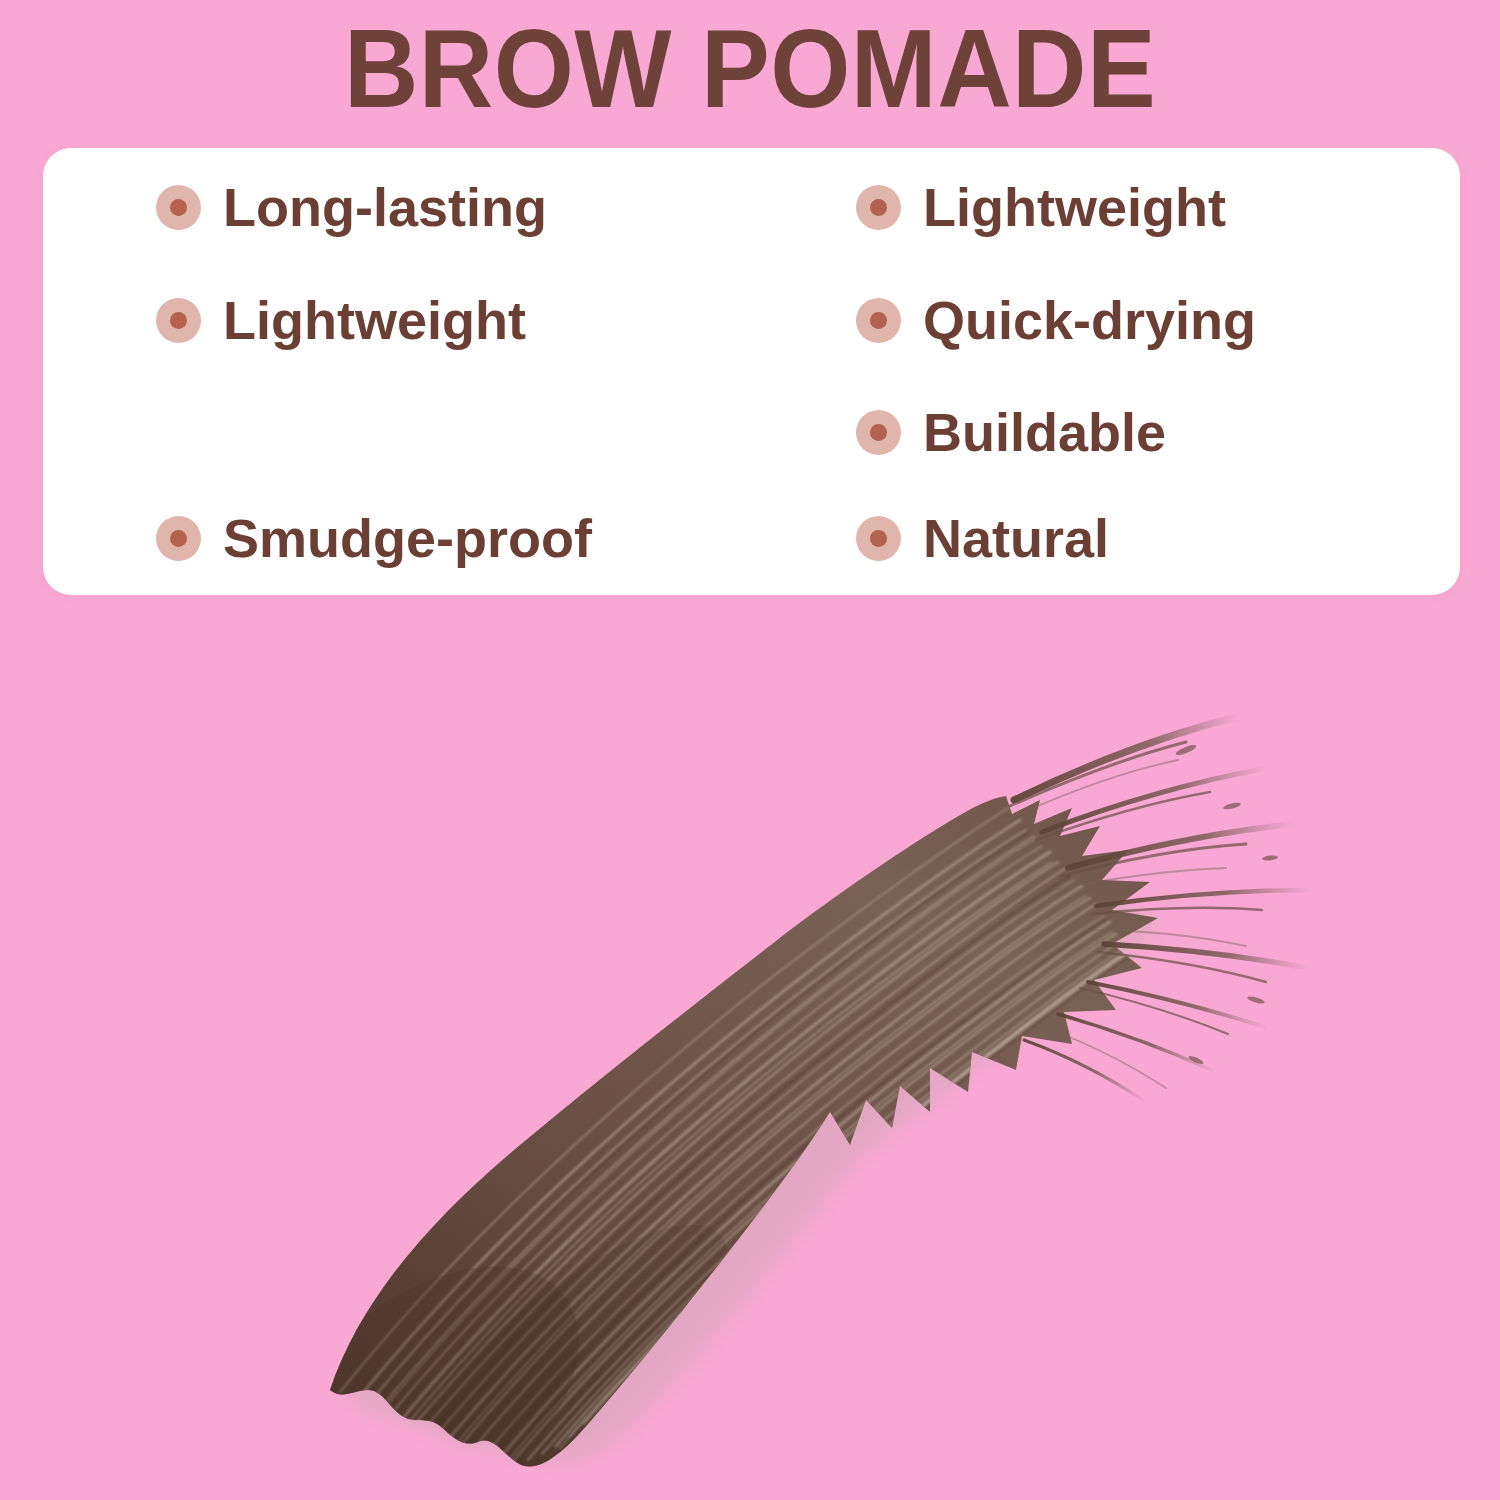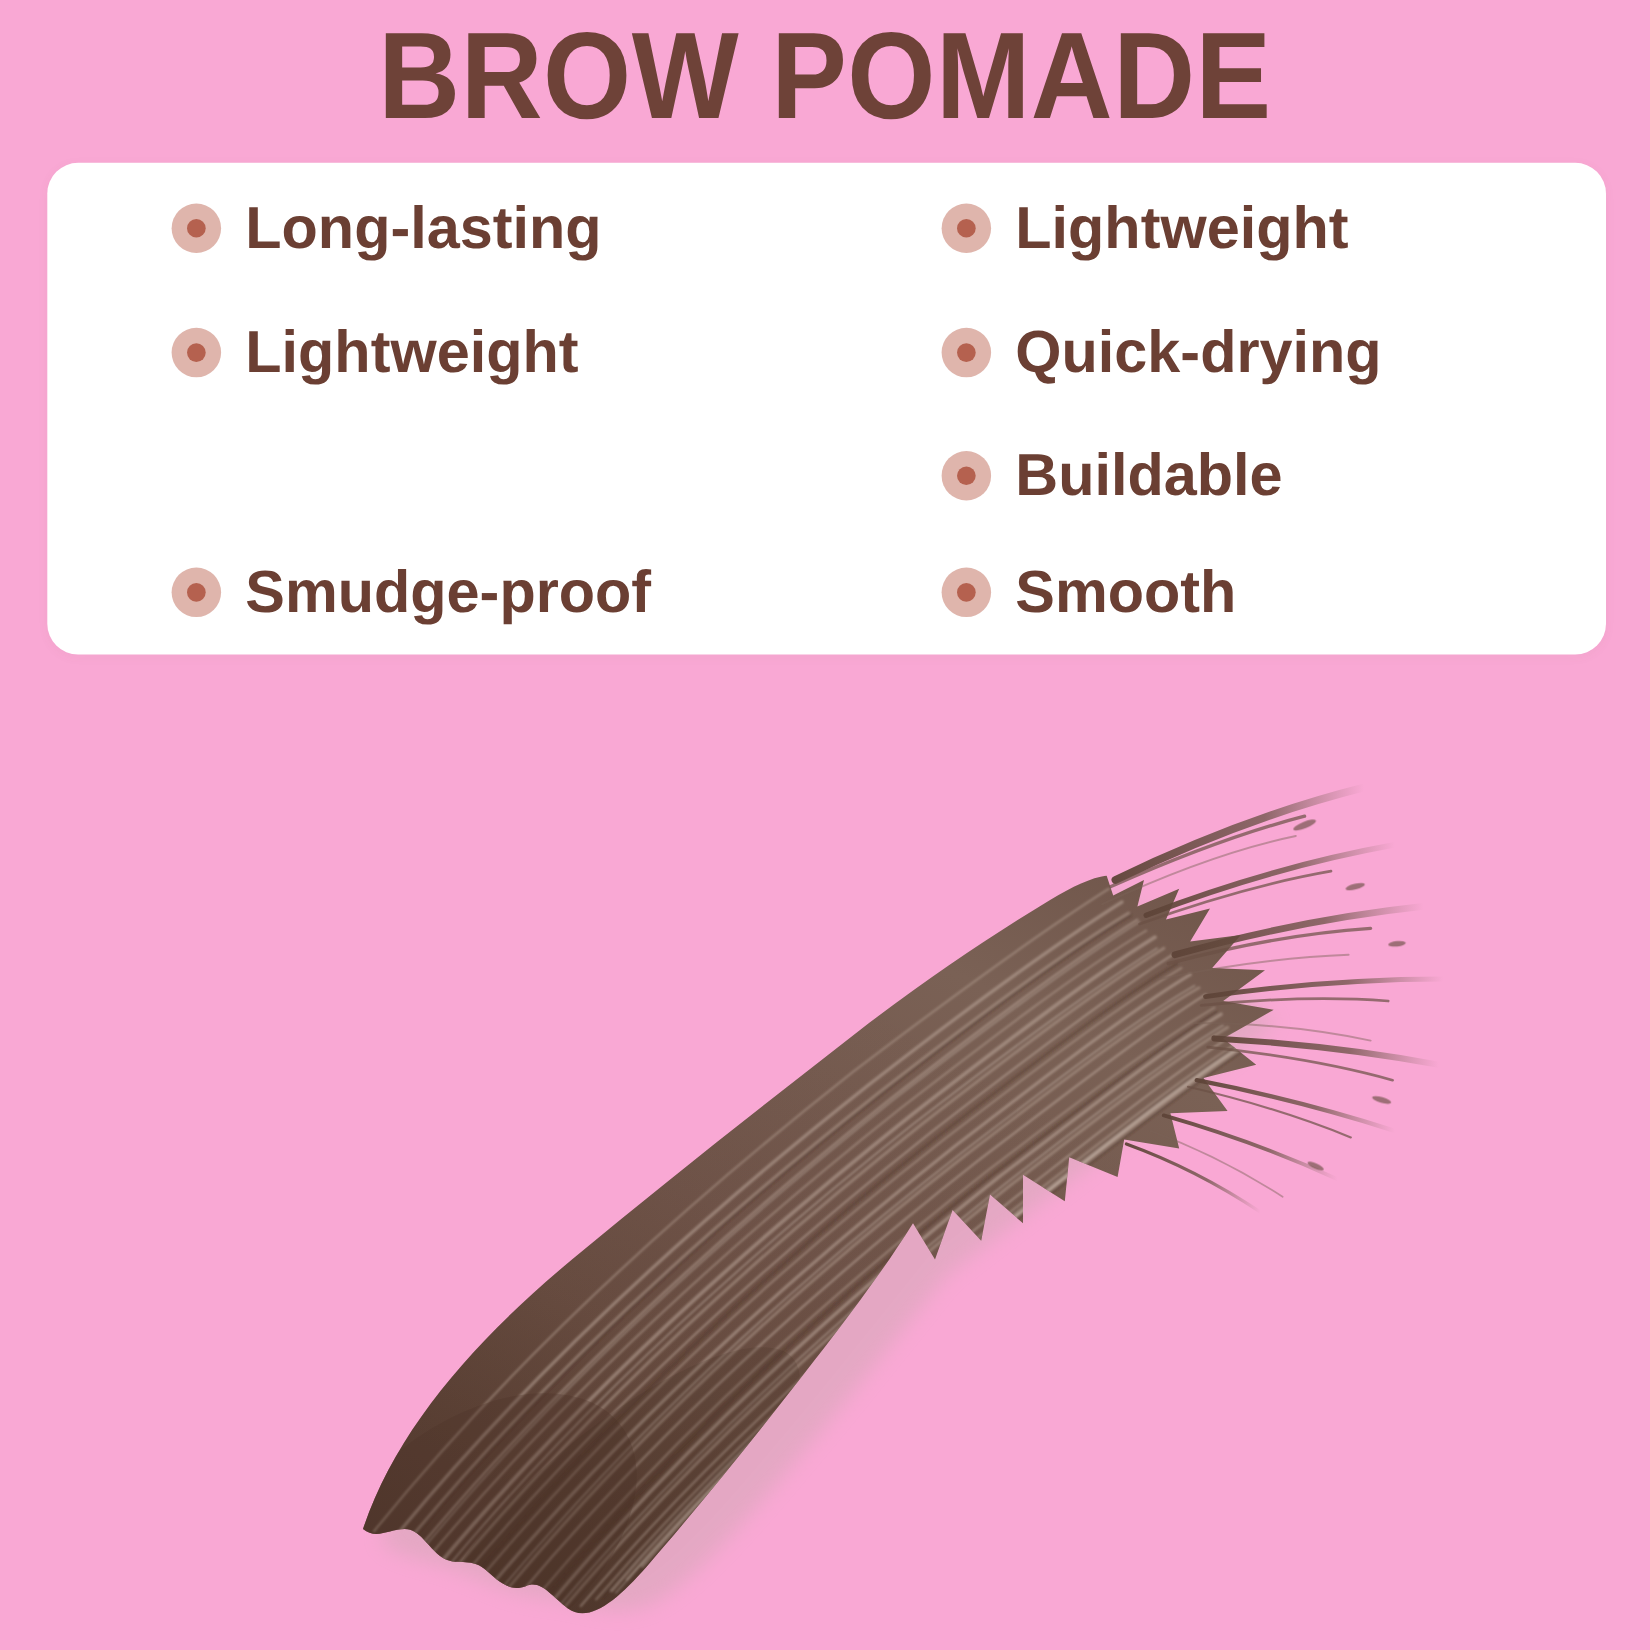--- a/index.html
+++ b/index.html
@@ -162,21 +162,21 @@
         <span class="feature-label">Quick-drying</span>
       </div>
 
       <div class="feature-item r2">
         <span class="bullet"></span>
         <span class="feature-label">Buildable</span>
       </div>
 
       <div class="feature-item r3">
         <span class="bullet"></span>
-        <span class="feature-label">Smooth</span>
+        <span class="feature-label">Natural</span>
       </div>
 
     </div>
 
   </div>
 
   <div id="swatch-area">
     <svg id="swatch-svg" viewBox="0 0 1500 900" preserveAspectRatio="none">
       <defs>
 

